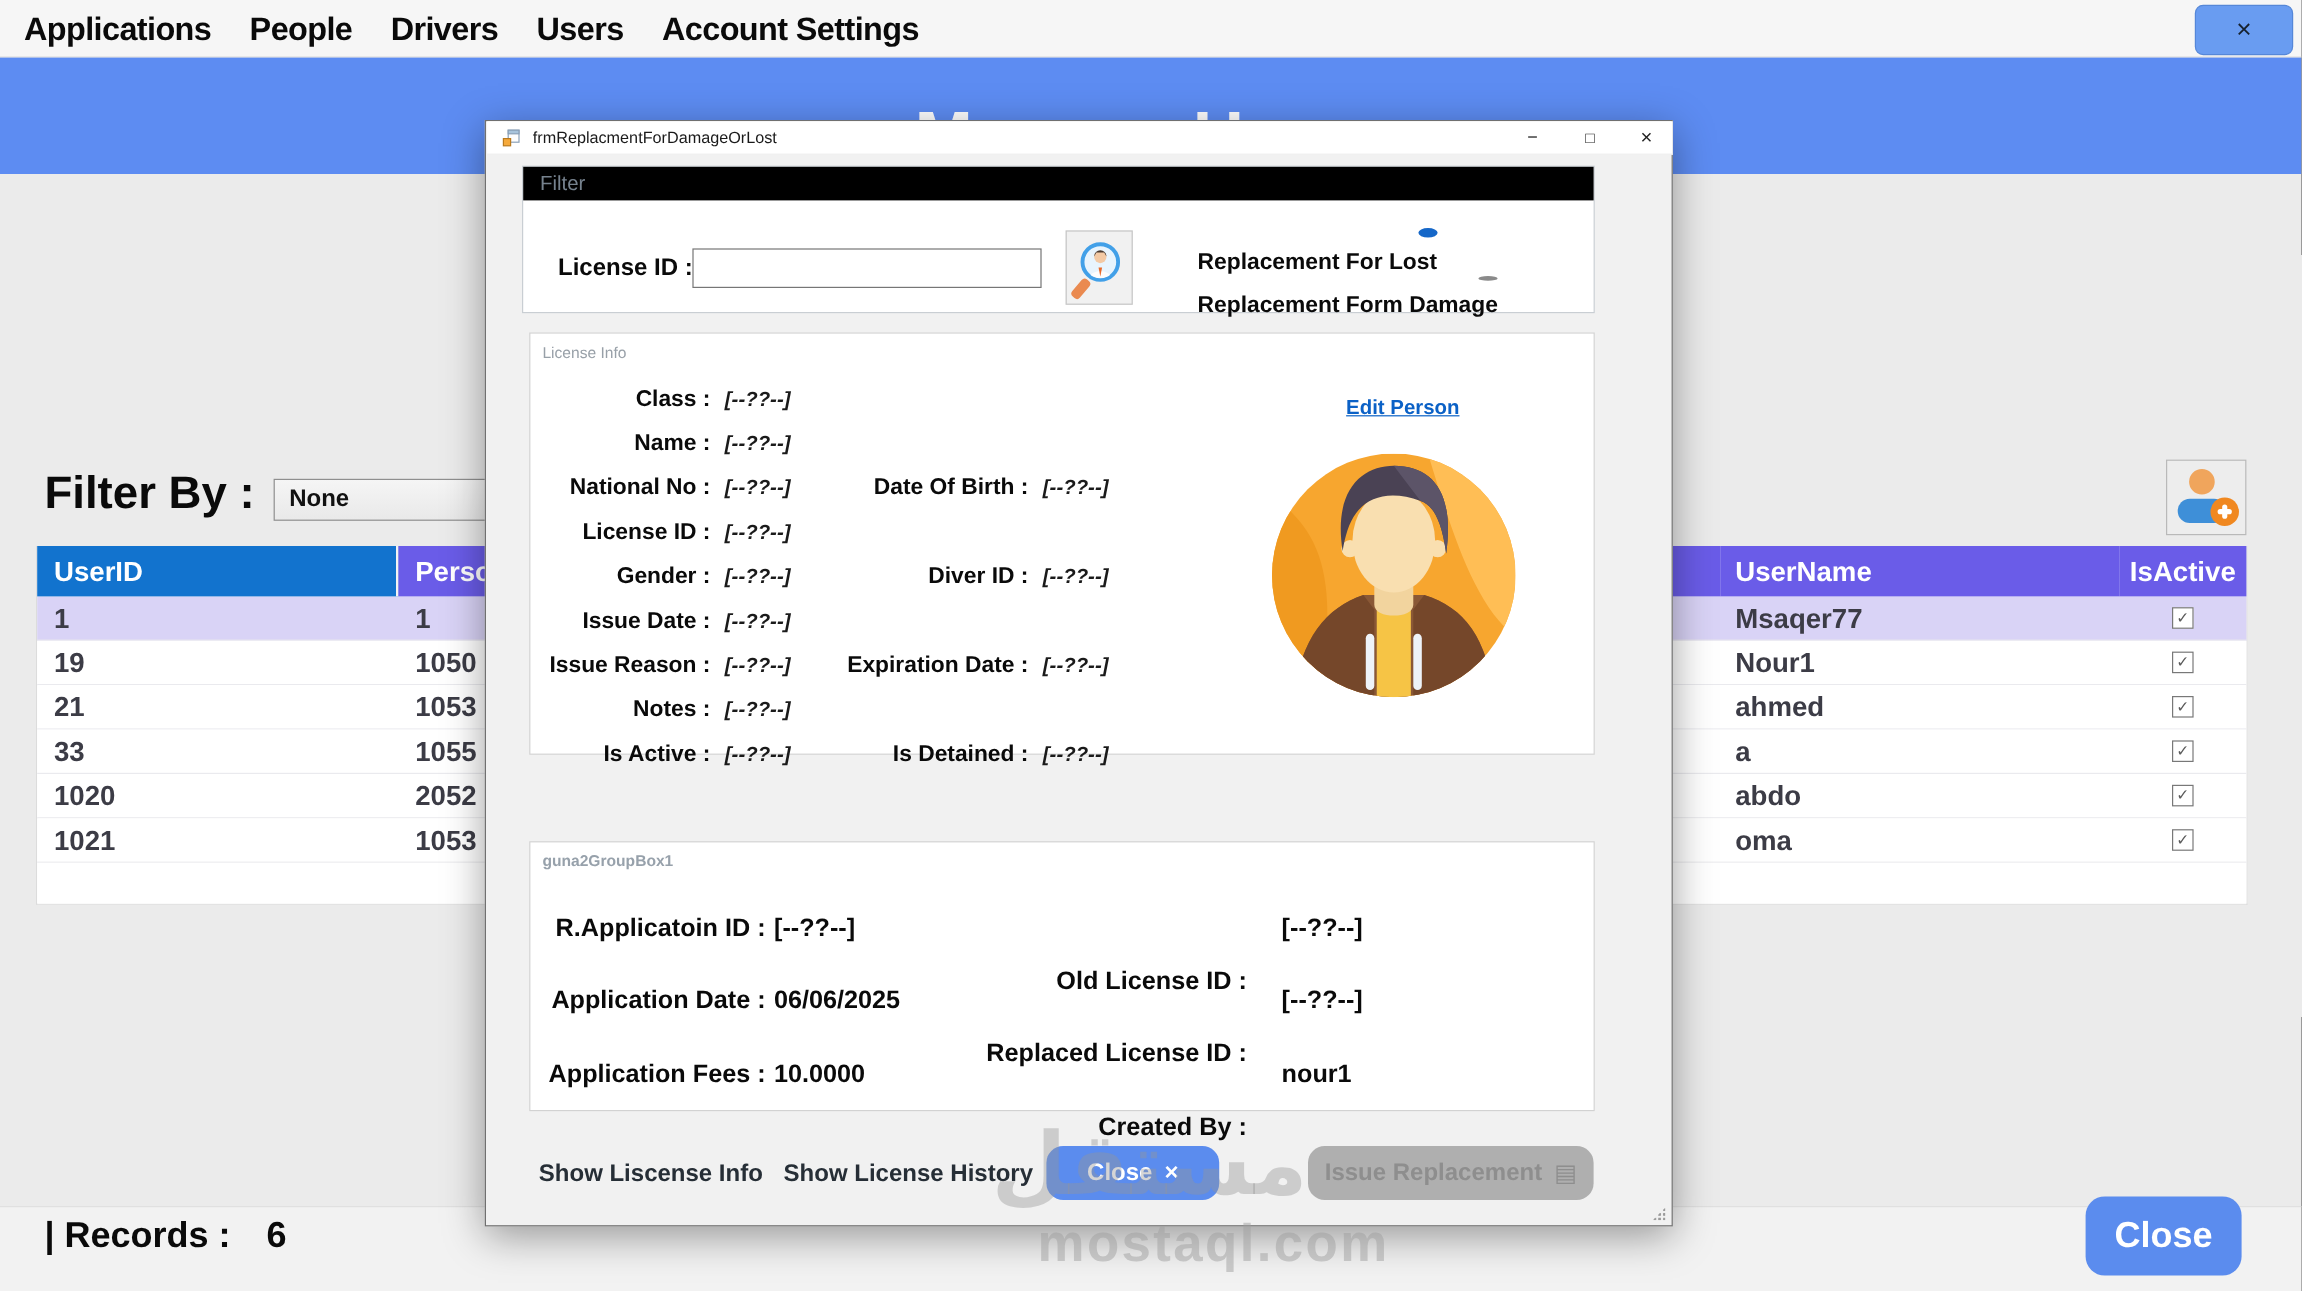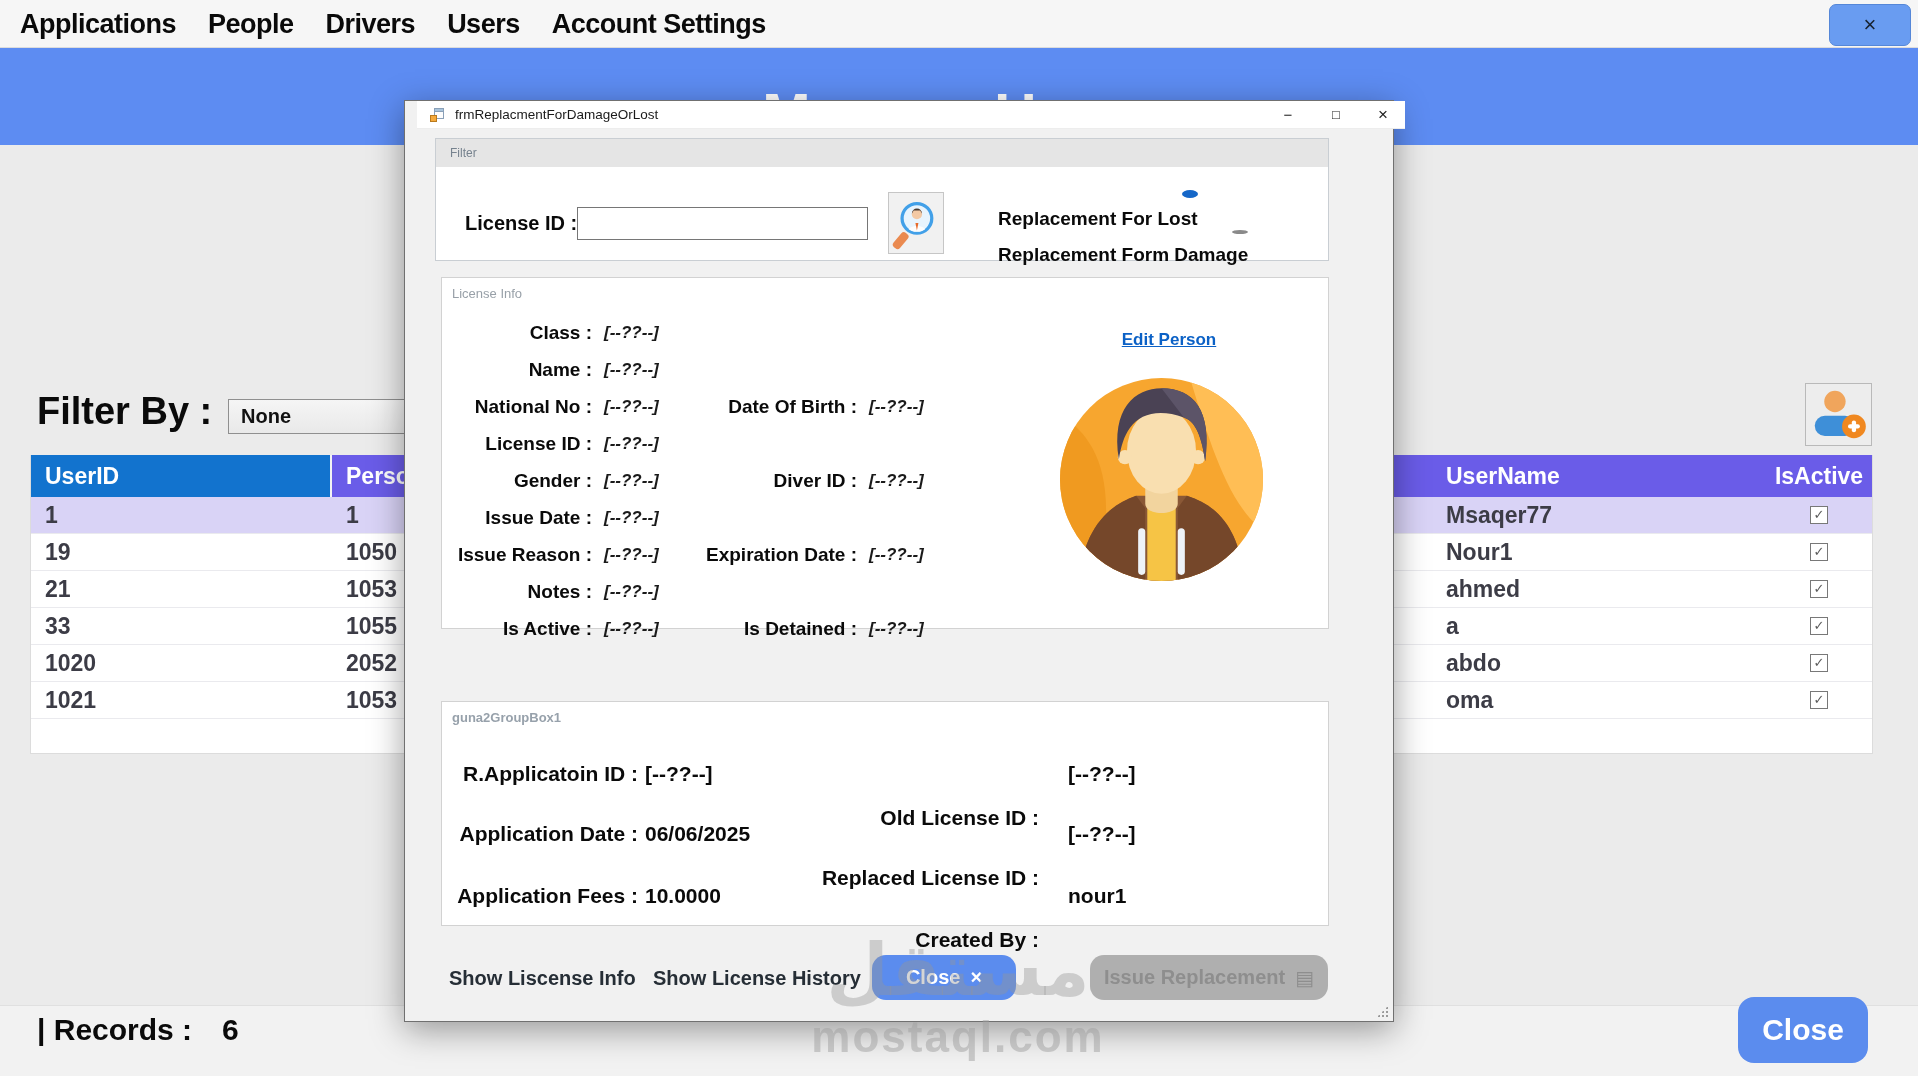--- a/index.html
+++ b/index.html
@@ -47,34 +47,34 @@
   .bottombar{position:absolute;left:0;top:1005px;width:1918px;height:71px;background:#F2F2F2;
              border-top:1px solid #E0E0E0;box-sizing:border-box;}
   .records{position:absolute;left:37px;top:1013px;display:flex;gap:30px;font-size:30px;
            font-weight:800;color:#0A0A0A;}
   .main-close-btn{position:absolute;left:1738px;top:997px;width:130px;height:66px;border:none;
                   border-radius:16px;background:var(--accent,#5B8CEE);color:#fff;font-size:30px;
                   font-weight:700;font-family:inherit;cursor:pointer;}
   
   .dialog{position:absolute;left:404px;top:100px;width:988px;height:920px;background:#F1F1F1;
           border:1px solid #707070;box-sizing:content-box;box-shadow:0 8px 32px rgba(0,0,0,.38);z-index:10;}
-  .titlebar{position:absolute;left:12px;top:0;width:100%;height:28px;background:#FFFFFF;
+  .titlebar{position:absolute;left:1px;top:0;width:100%;height:28px;background:#FFFFFF;
             border-bottom:1px solid #EDEDED;box-sizing:border-box;}
   .form-icon{position:absolute;left:12px;top:6px;width:16px;height:16px;}
   .dlg-title{position:absolute;left:38px;top:0;line-height:28px;font-size:13.5px;color:#1A1A1A;}
   .ctrl{position:absolute;top:0;width:34px;height:28px;text-align:center;line-height:28px;
         font-size:15px;color:#222;cursor:pointer;}
   .ctrl-min{left:854px;}.ctrl-max{left:902px;font-size:13px;}.ctrl-x{left:949px;font-size:17px;}
   .groupbox{position:absolute;background:#FFFFFF;border:1px solid #D2D2D2;box-sizing:border-box;}
   .gb-label{position:absolute;left:10px;top:8px;font-size:13px;color:#98A0A8;}
   .guna-label{font-weight:700;color:#97A1AB;}
   
   .filter-box{left:30px;top:37px;width:894px;height:123px;border-color:#C9CED3;}
-  .filter-box-header{position:absolute;left:0;top:0;width:100%;height:28px;background:#e5e5e5;
-                     font-size:12px;color:#76828E;line-height:28px;padding-left:14px;box-sizing:border-box;}
+  .filter-box-header{position:absolute;left:0;top:0;width:100%;height:28px;background:#000000;
+                     font-size:17px;color:#76828E;line-height:28px;padding-left:14px;box-sizing:border-box;}
   .licid-label{position:absolute;left:29px;top:73px;font-size:20px;font-weight:700;color:#0A0A0A;}
   .licid-input{position:absolute;left:141px;top:68px;width:291px;height:33px;box-sizing:border-box;
                border:1px solid #767676;background:#fff;font-size:18px;padding:0 8px;font-family:inherit;}
   .search-person-btn{position:absolute;left:452px;top:53px;width:56px;height:62px;background:#F1F1F1;
                      border:1px solid #C6C6C6;padding:1px;cursor:pointer;}
   .search-person-btn svg{width:100%;height:100%;display:block;}
   .radio-row{position:absolute;left:562px;display:flex;align-items:flex-end;gap:10px;height:20px;cursor:pointer;flex-direction:column;}
   .radio{width:16px;height:16px;border-radius:50%;box-sizing:border-box;background:#fff;}
   .radio.on{border:4.5px solid #1567C8;}
   .radio.off{border:2px solid #8A8A8A;}
@@ -110,21 +110,21 @@
                  background:#AFAFAF;color:#8E8E8E;font-size:20px;font-weight:700;font-family:inherit;
                  display:flex;align-items:center;justify-content:center;gap:10px;cursor:default;}
   .resize-grip{position:absolute;right:5px;bottom:4px;width:11px;height:11px;
                background-image:radial-gradient(#9A9A9A 1.1px,transparent 1.3px);background-size:4px 4px;
                clip-path:polygon(100% 0,100% 100%,0 100%);cursor:nwse-resize;}
   
   .watermark{position:absolute;left:758px;top:930px;width:400px;text-align:center;z-index:40;
              pointer-events:none;}
   .wm-ar{font-family:"DejaVu Sans",sans-serif;font-size:72px;font-weight:700;color:rgba(150,150,150,.40);
          line-height:80px;}
-  .wm-domain{font-size:44px;font-weight:700;letter-spacing:2px;color:rgba(160,160,160,.50);margin-top:2px;}
+  .wm-domain{font-size:44px;font-weight:700;letter-spacing:2px;color:rgba(160,160,160,.50);margin-top:2px;text-align:right;}
 </style>
 </head>
 <body>
 
 <div id="screen">
 
   <div class="menubar">
     <div id="menu-items">
         <div class="menu-item">Applications</div>
         <div class="menu-item">People</div>

